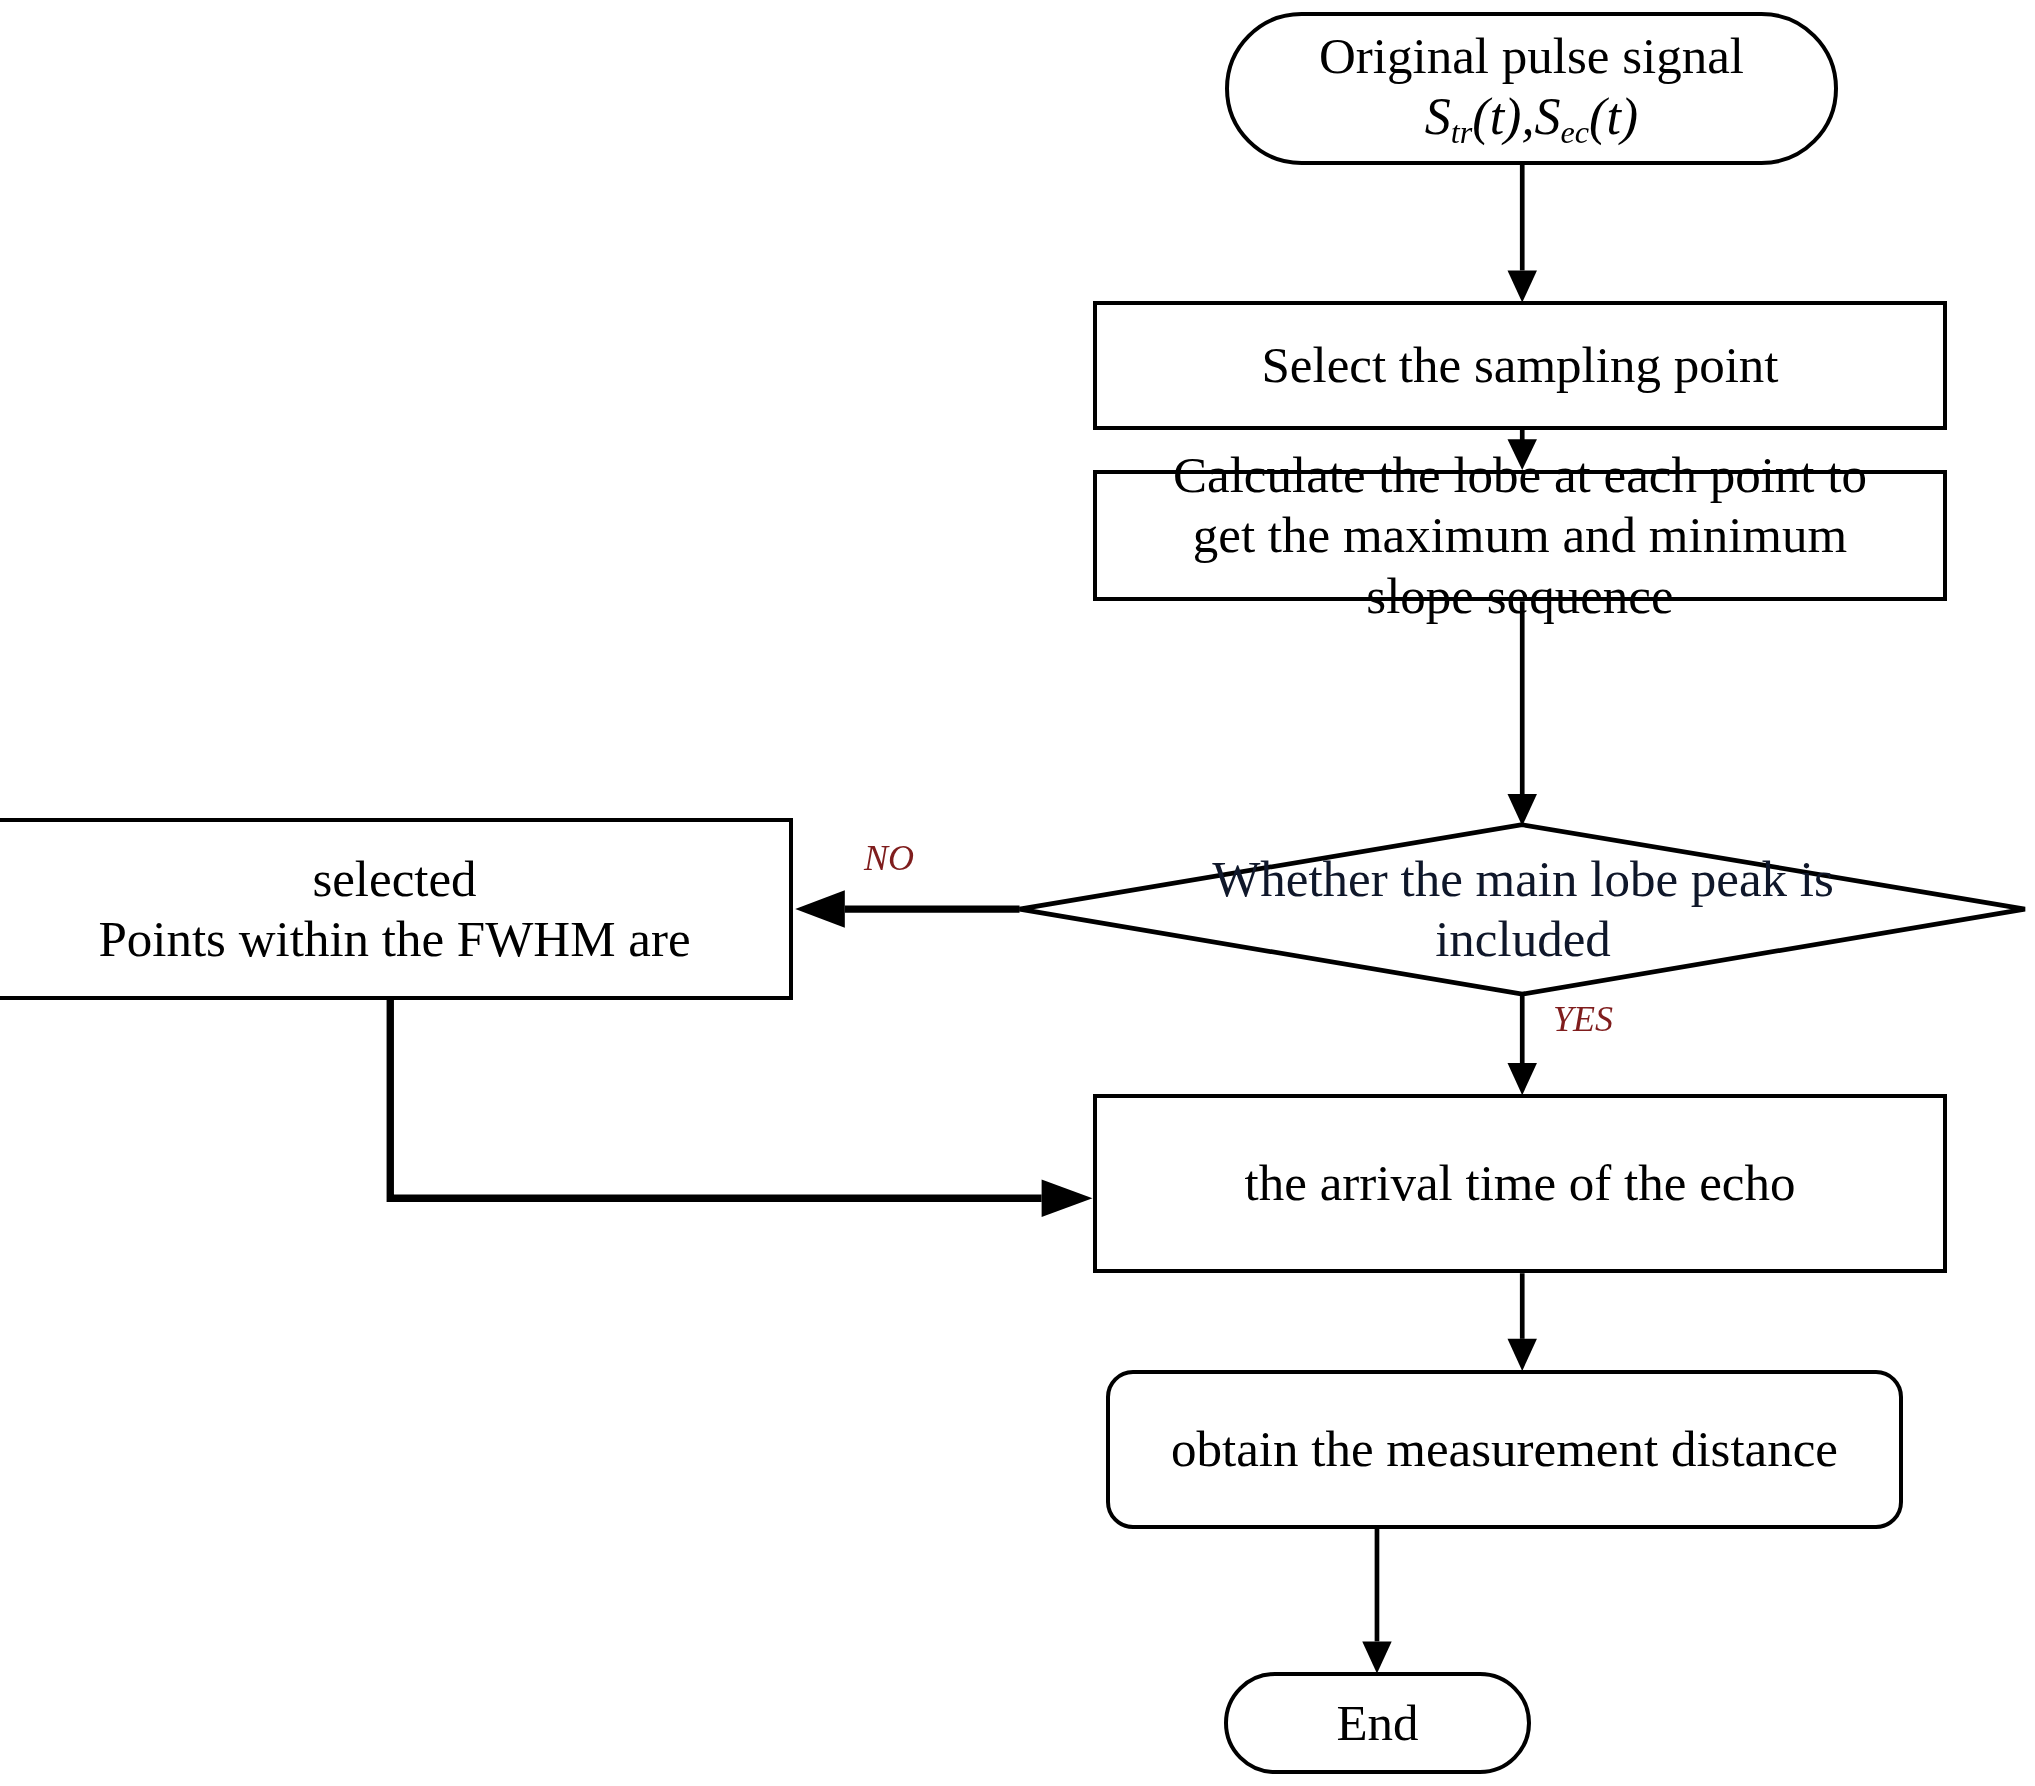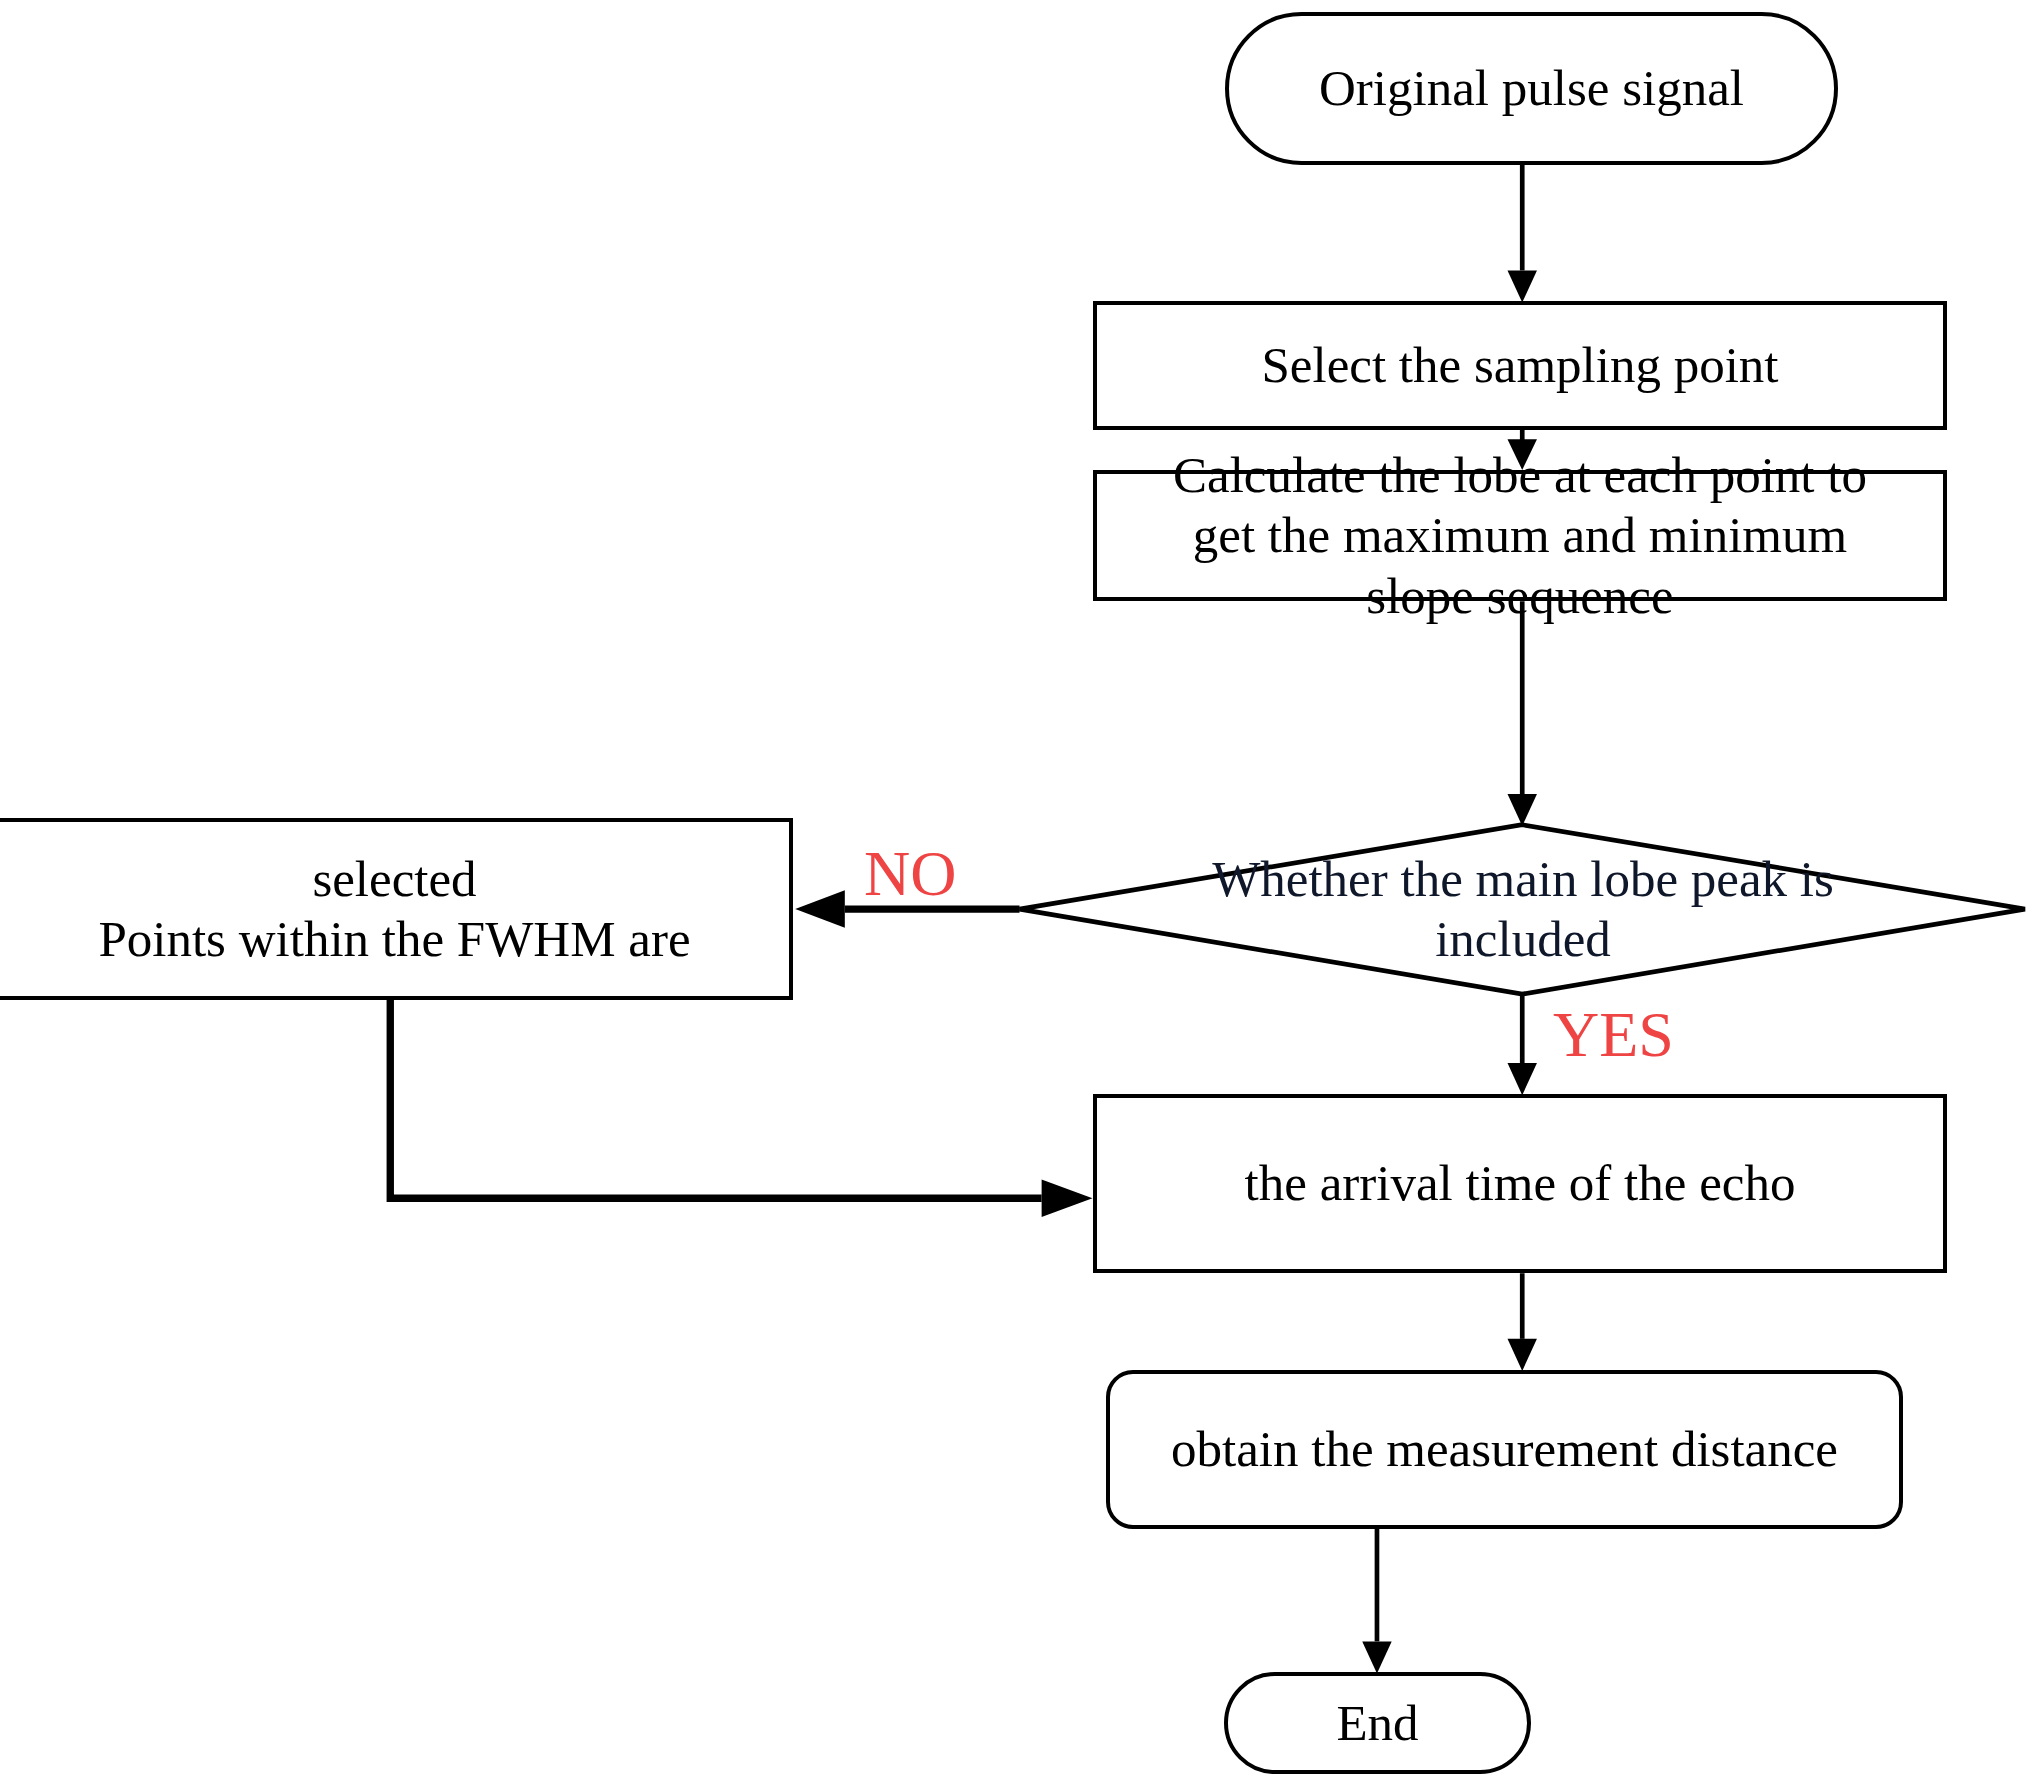--- a/index.html
+++ b/index.html
@@ -108,24 +108,25 @@
     line-height: 1.18;
     color: #0f172a;
     z-index: 6;
     pointer-events: none;
   }
   #node-decision-label .txt { width: 100%; }
   #node-decision-label .line { display: block; white-space: nowrap; }
   
   .edge-label {
     position: absolute;
-    font-size: 64px;
-    color: #ef4444;
+    font-size: 36px;
+    color: #7f1d1d;
     white-space: nowrap;
     z-index: 7;
+    font-style: italic;
   }
   #label-no { left: 864px; top: 837px; }
   #label-yes { left: 1553px; top: 998px; }
 </style>
 </head>
 <body>
 
 <div id="canvas">
 
   <svg id="wires" viewBox="0 0 3040 2668" xmlns="http://www.w3.org/2000/svg">
@@ -174,20 +175,21 @@
 
     <g>
       <line x1="2057" y1="2284" x2="2057" y2="2452" stroke="#000000" stroke-width="7"></line>
       <polygon points="2035,2452 2079,2452 2057,2500" fill="#000000"></polygon>
     </g>
   </svg>
 
   <div class="node terminator" id="node-start">
     <span class="txt">
       <span class="line line1">Original pulse signal</span>
+      <span class="line line2"><span>S</span><span class="sub">tr</span><span>(t),</span><span>S</span><span class="sub">ec</span><span>(t)</span></span>
     </span>
   </div>
 
   <div class="node rect" id="node-select">
     <span class="txt">
       <span class="line">Select the sampling point</span>
     </span>
   </div>
 
   <div class="node rect" id="node-calculate">

